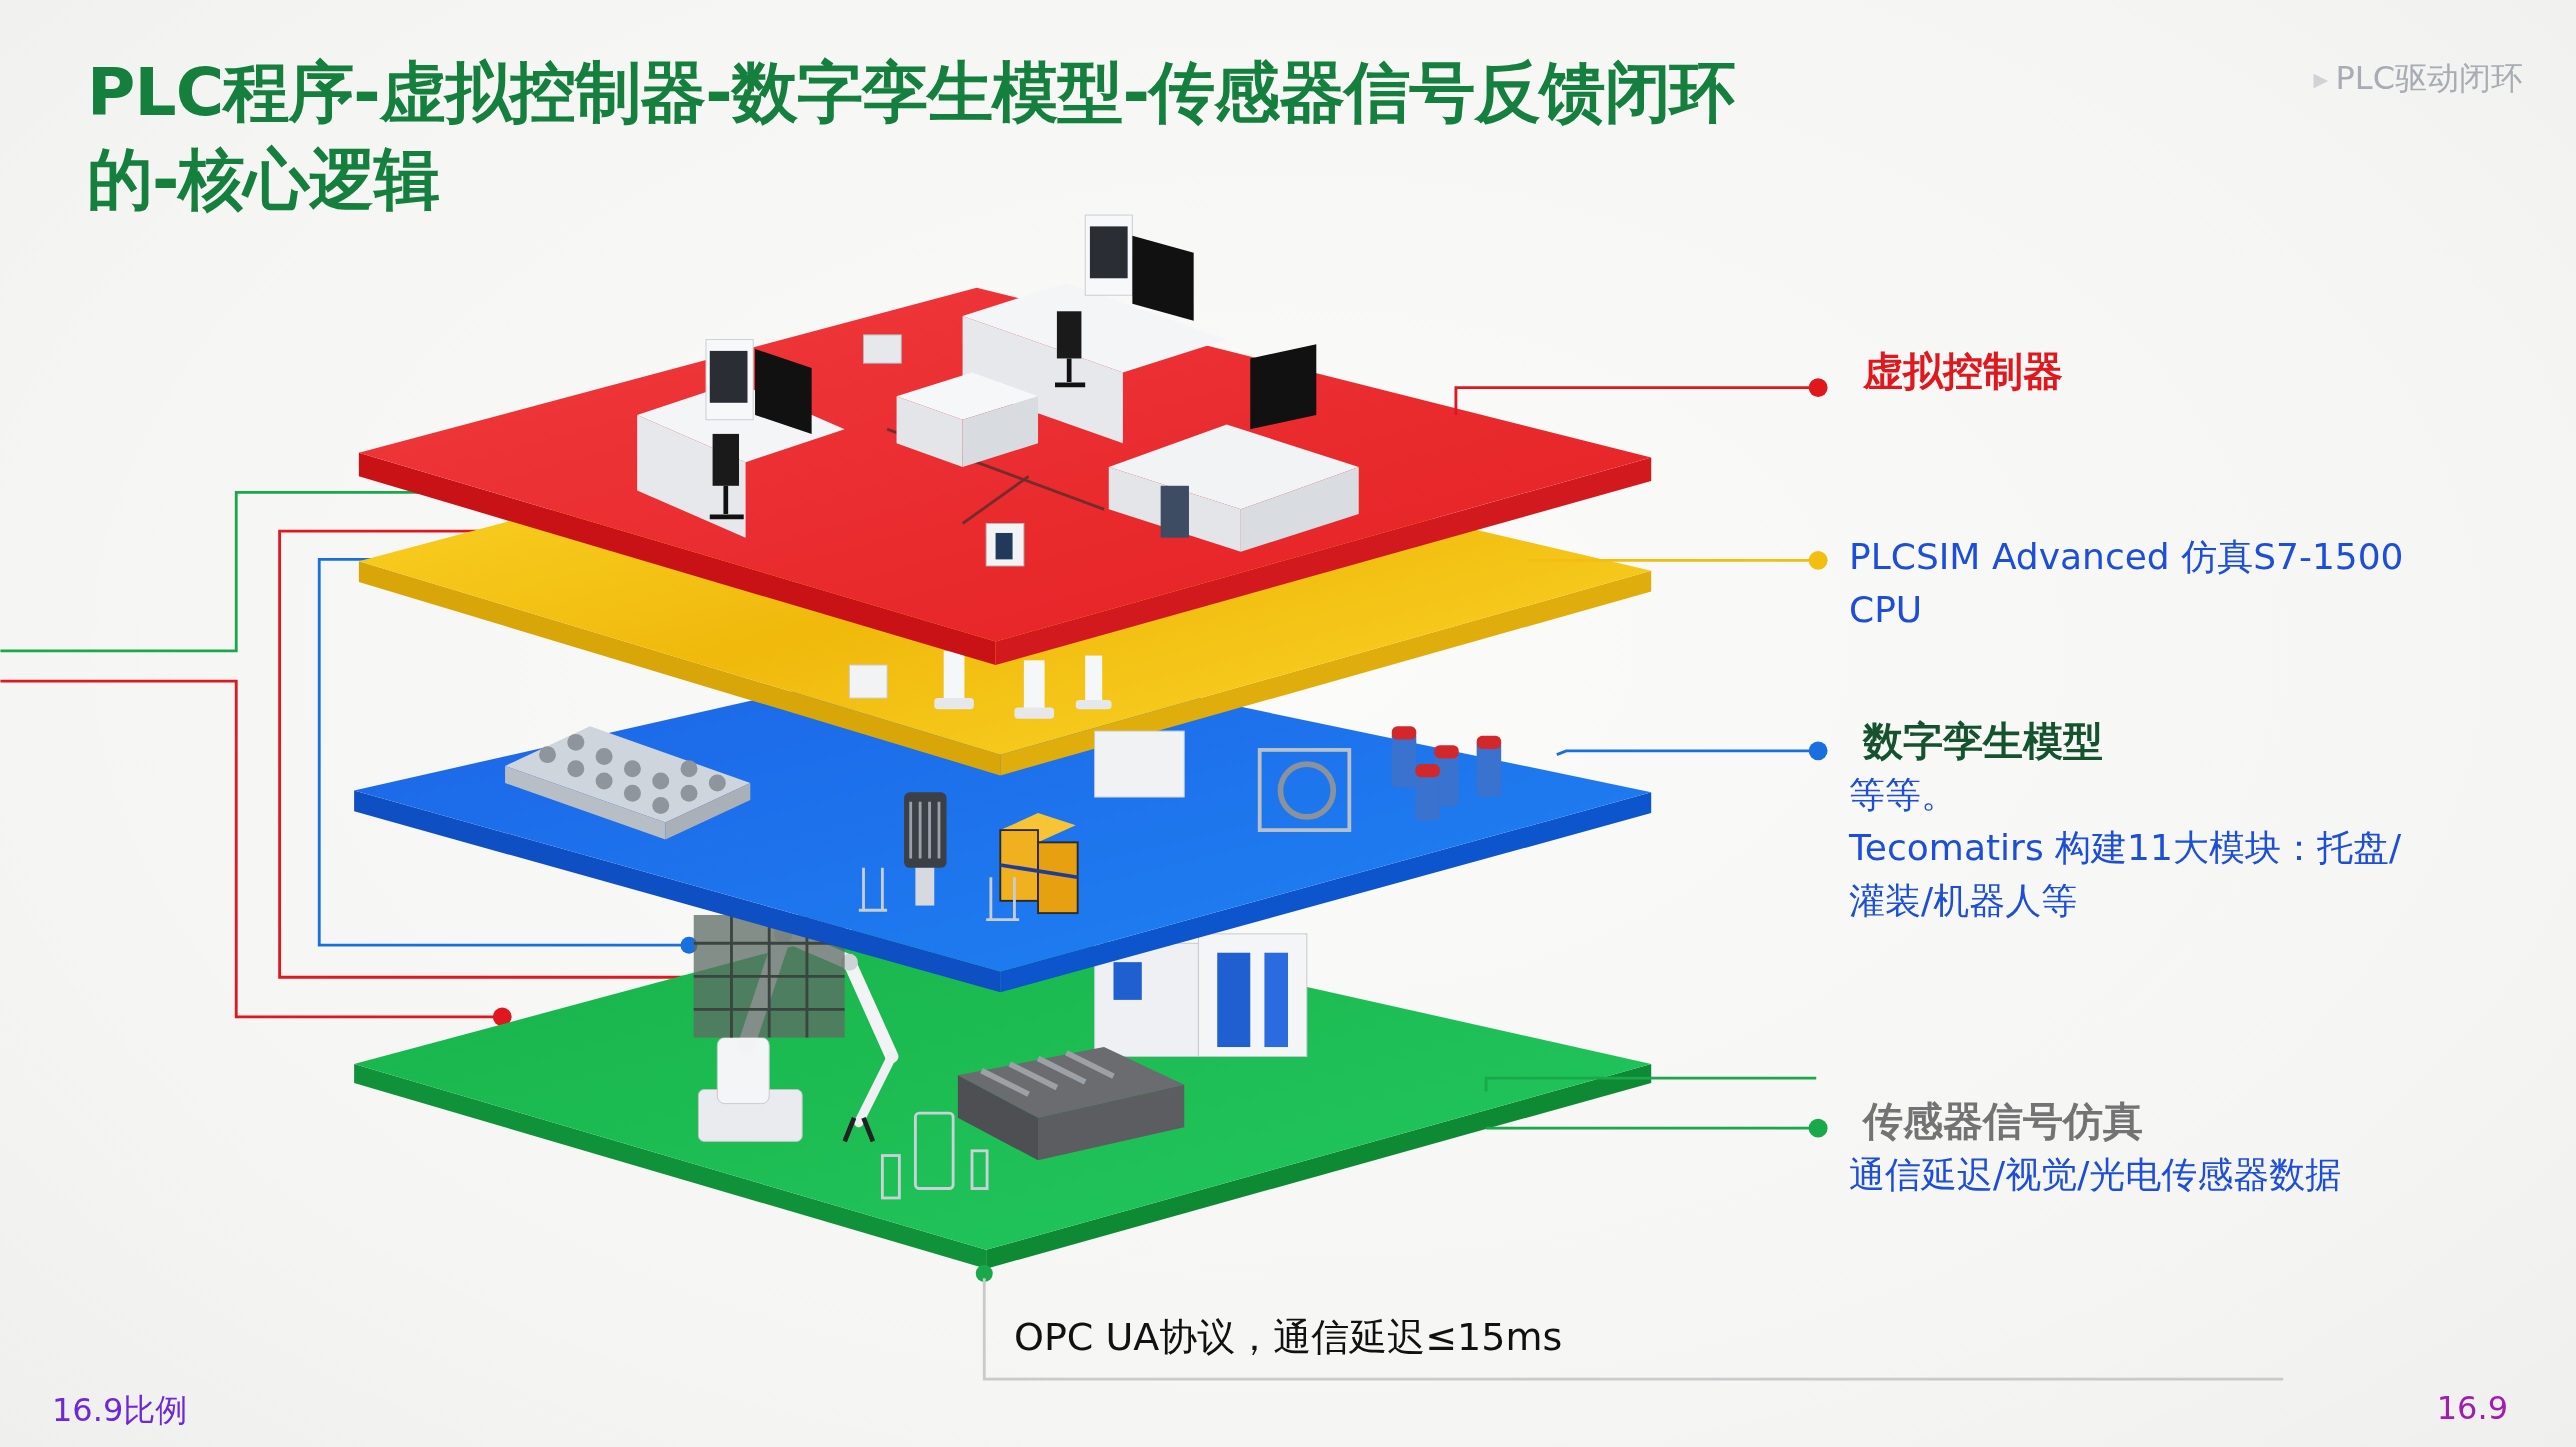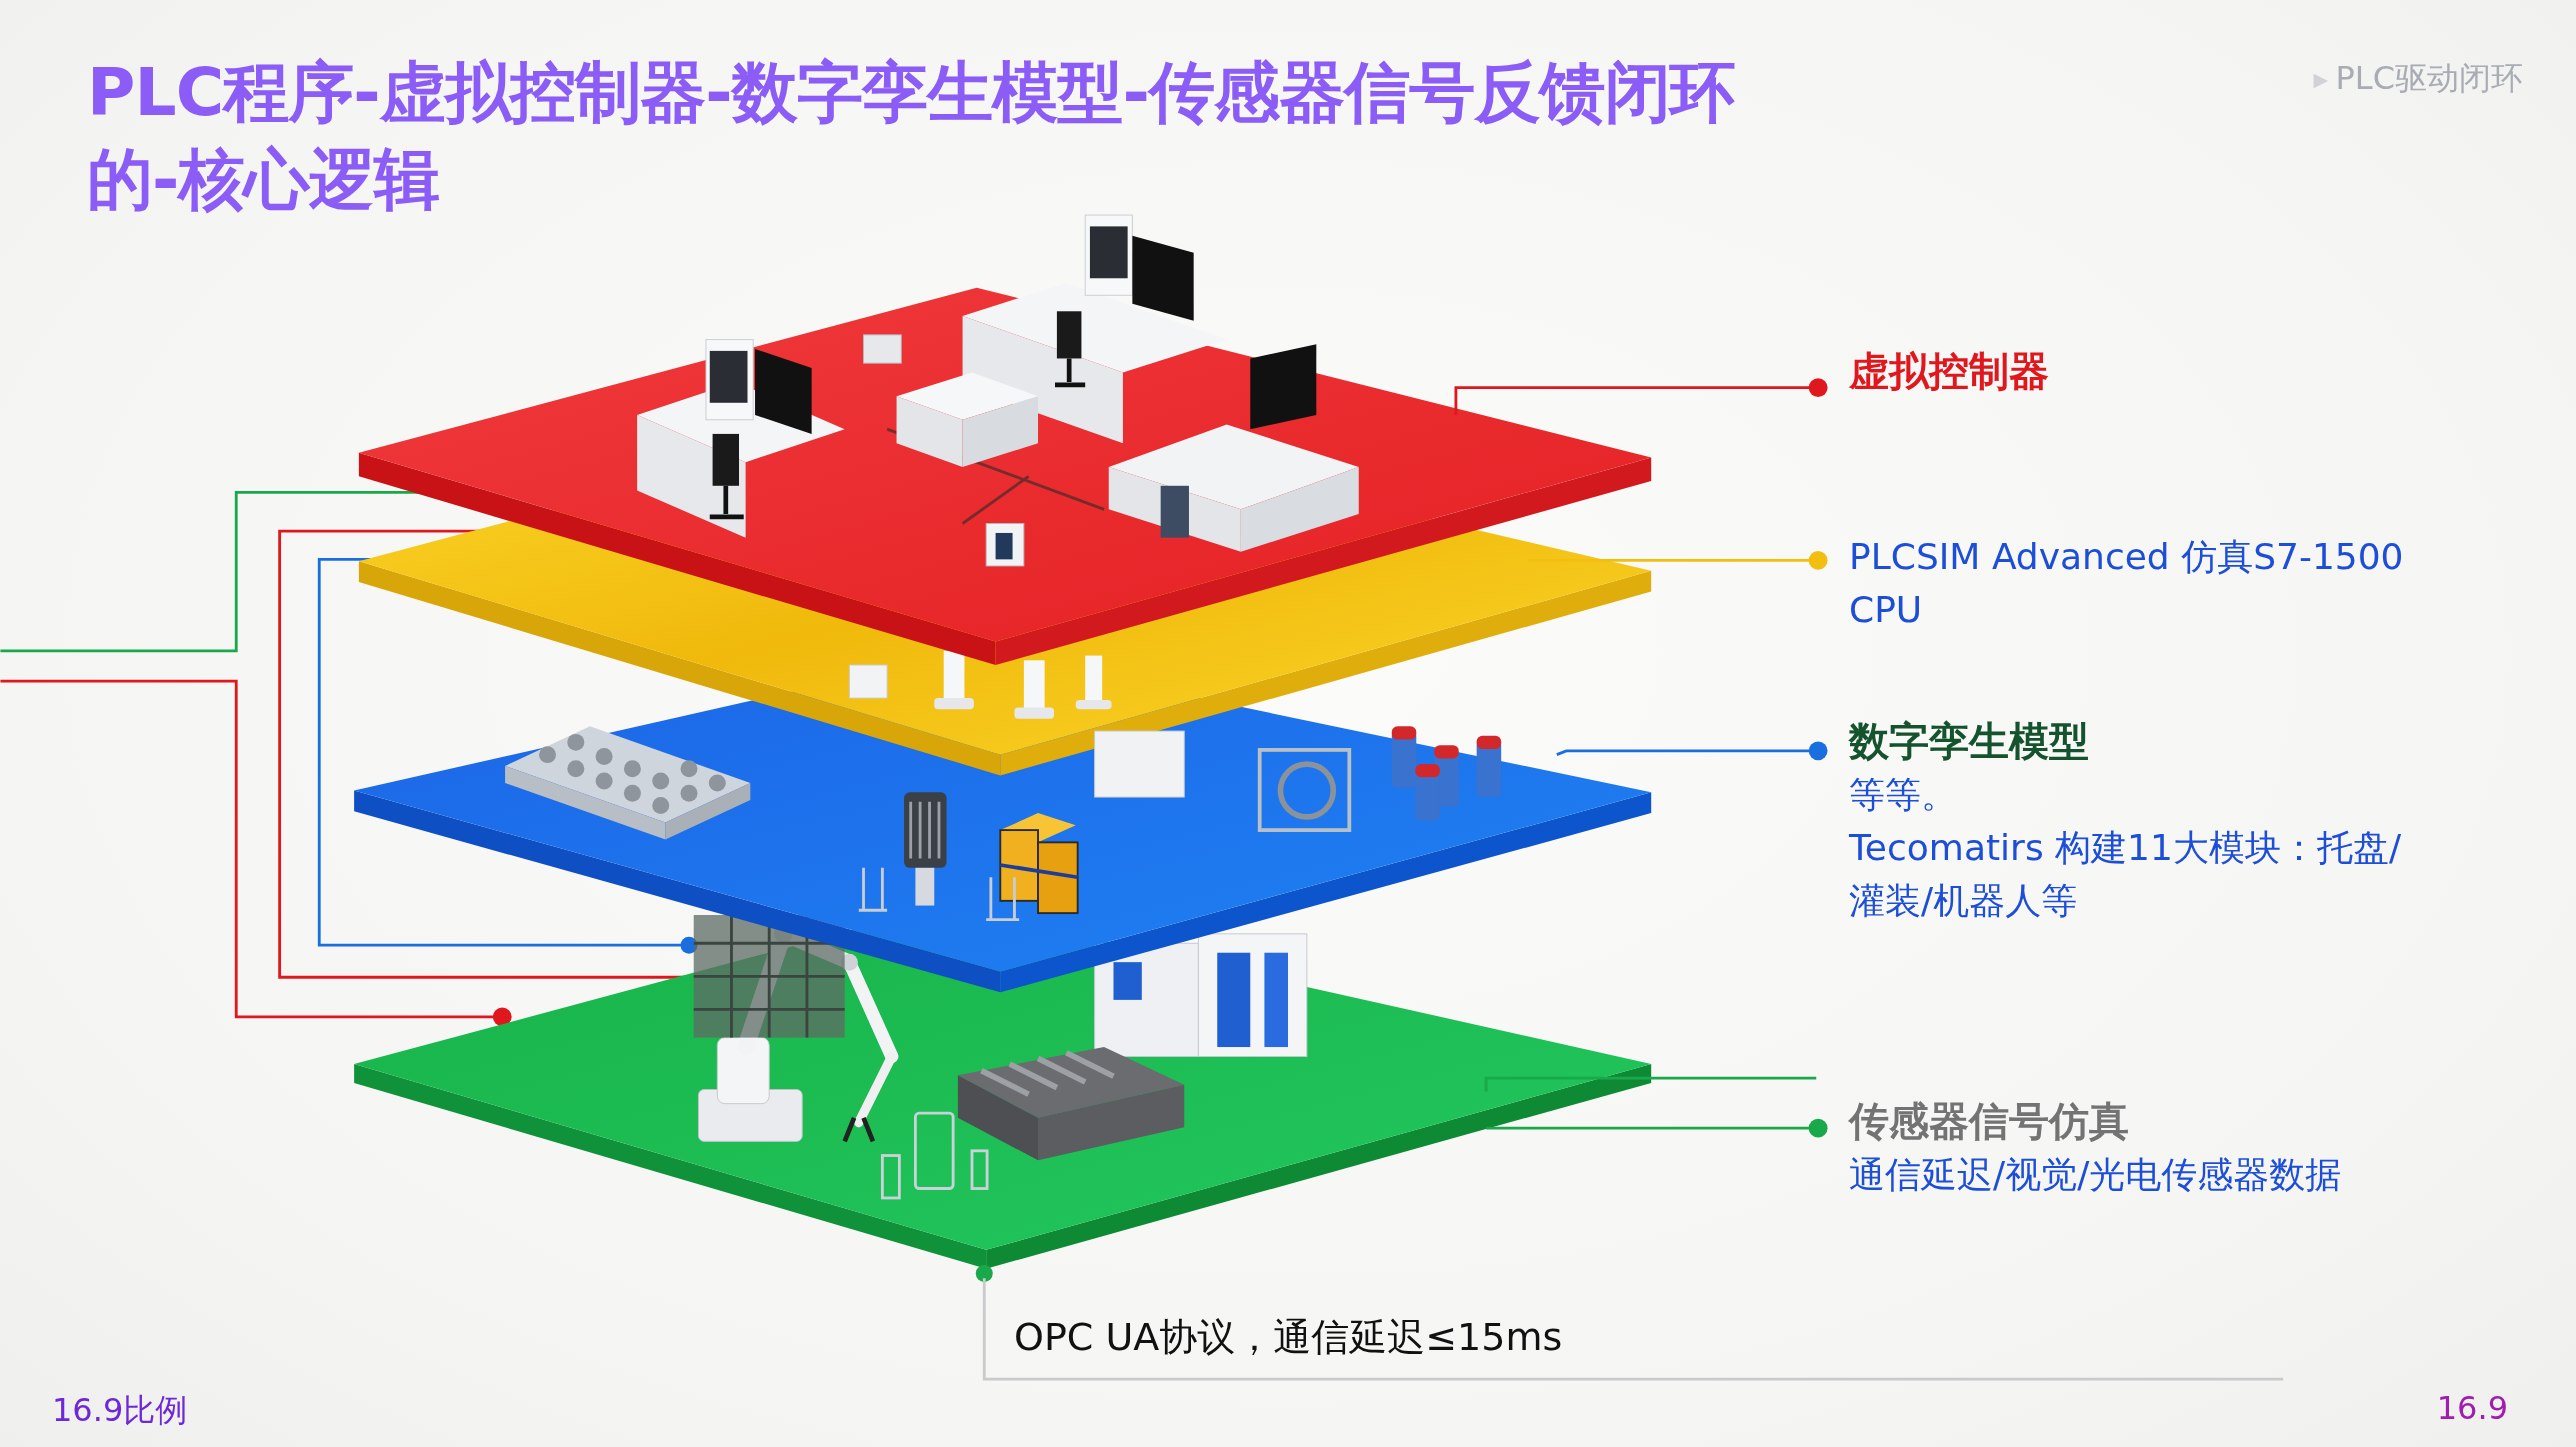--- a/index.html
+++ b/index.html
@@ -5,31 +5,31 @@
   html, body { margin: 0; padding: 0; }
   body {
     width: 2576px; height: 1447px; overflow: hidden; position: relative;
     background: radial-gradient(ellipse at 50% 45%, #fbfbfa 0%, #f5f5f3 70%, #efefed 100%);
     font-family: "DejaVu Sans", "Liberation Sans", sans-serif;
     color: #111;
   }
   .title {
     position: absolute; left: 87px; top: 49px; width: 1793px;
     font-size: 66px; font-weight: bold; line-height: 87px; letter-spacing: -0.9px;
-    color: #8b5cf6; margin: 0;
+    color: #15803d; margin: 0;
   }
   .title span { display: block; }
   .corner-tag {
     position: absolute; right: 53px; top: 57px; font-size: 32px; color: #a8acb4;
     display: flex; align-items: center; gap: 7.5px;
   }
   .corner-tag .tri { font-size: 19px; color: #d0d2d6; }
   svg.diagram { position: absolute; left: 0; top: 0; }
   .label-block { position: absolute; left: 1849px; }
-  .label-head { font-size: 40px; font-weight: bold; line-height: 53px; }
+  .label-head { font-size: 40px; font-weight: bold; line-height: 53px; margin-left: 14px; }
   .label-body { font-size: 36px; line-height: 53px; color: #1d4ed8; }
   .footer-note {
     position: absolute; left: 1014px; top: 1312px; font-size: 38px; color: #111;
   }
   .footer-left { position: absolute; left: 52px; top: 1389px; font-size: 32px; color: #6d28d9; }
   .footer-right { position: absolute; right: 68px; top: 1389px; font-size: 32px; color: #a21caf; }
 </style>
 </head>
 <body>
 

